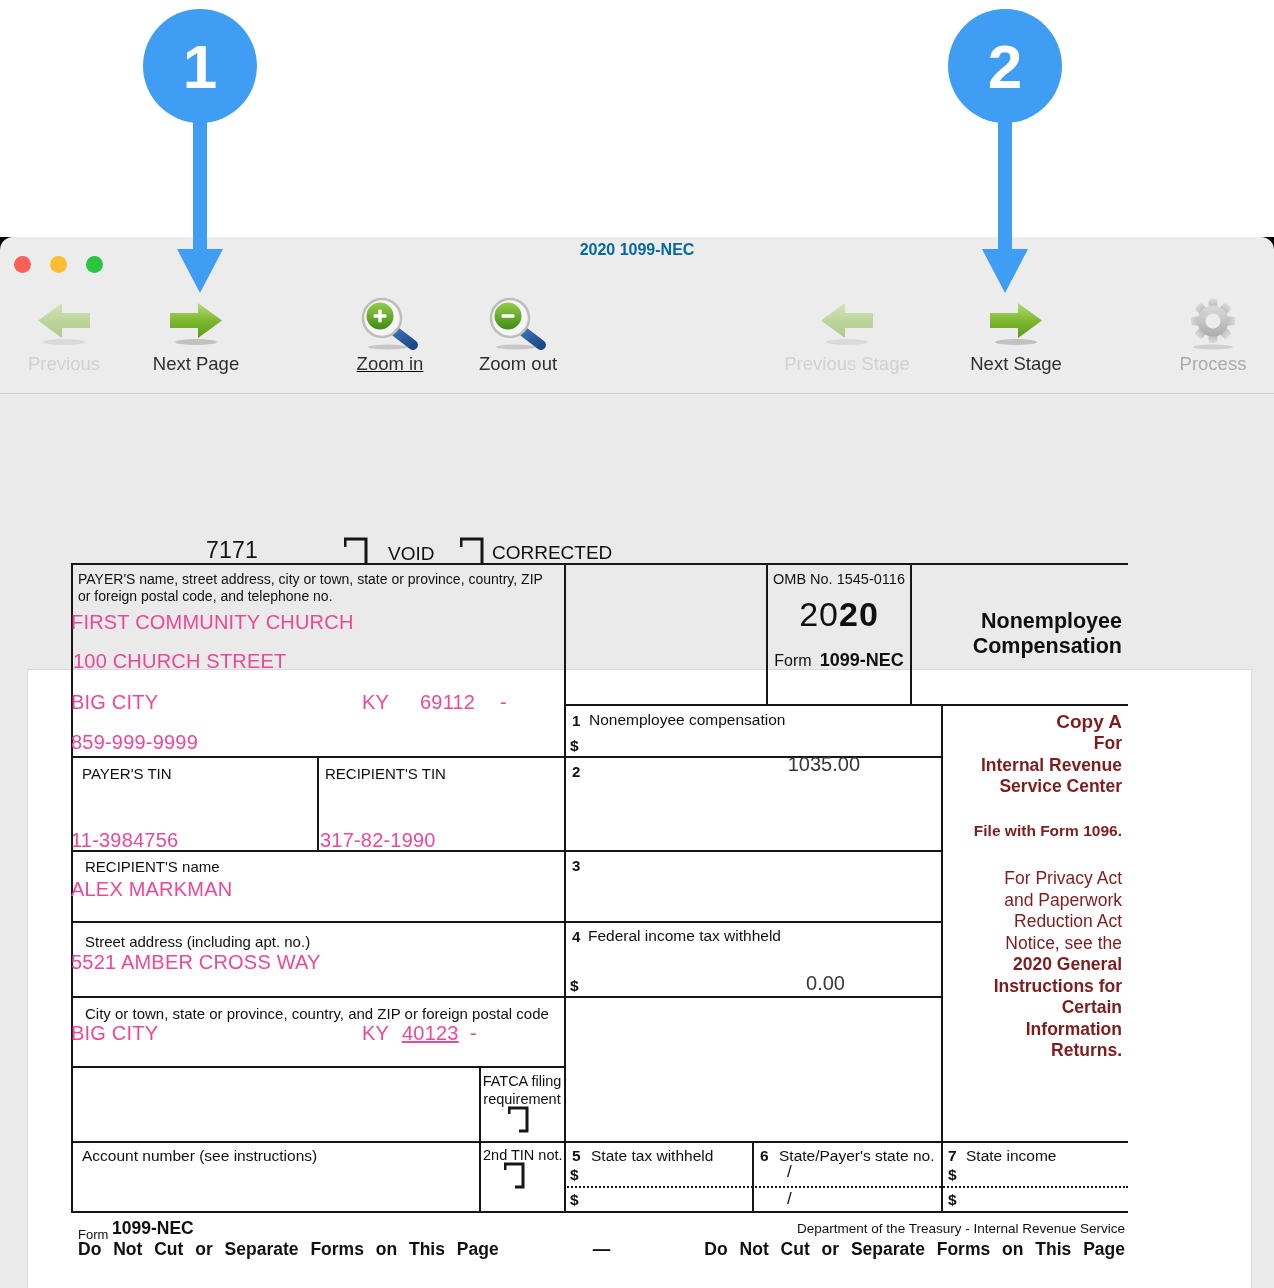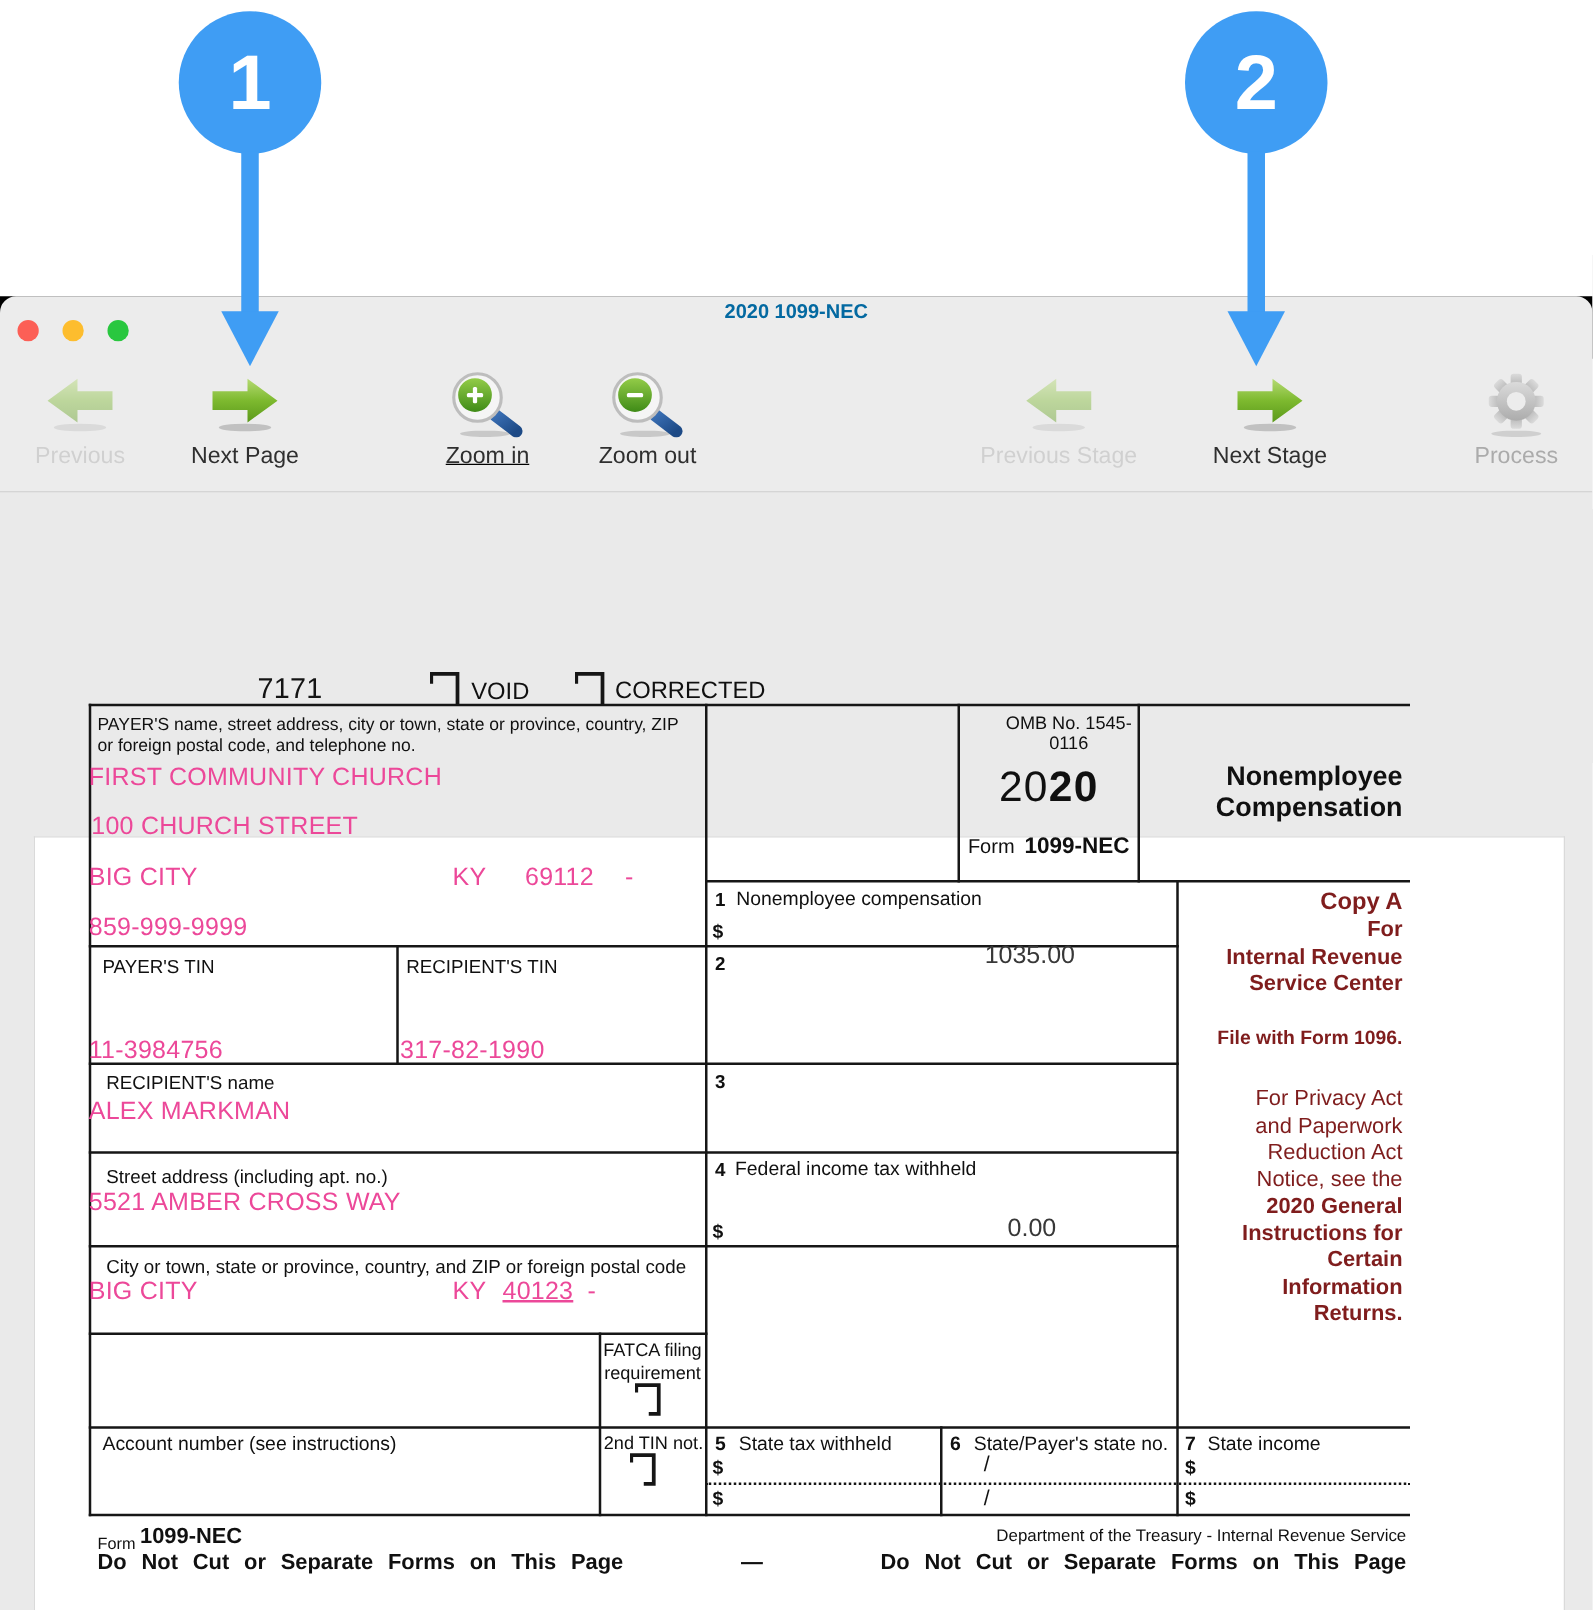--- a/index.html
+++ b/index.html
@@ -63,21 +63,21 @@
   .rightcol div { font-size:17.5px; line-height:21.5px; }
   .rc-bold { font-weight:bold; }
   .rc-copya { font-size:19px !important; line-height:23px !important; font-weight:bold; }
   .rc-file { font-size:15.5px !important; font-weight:bold; margin-top:22px; }
   .rc-gap { margin-top:27px; }
 
   #nonemp-title { position:absolute; left:900px; top:609px; width:222px; text-align:right;
                   font-size:21.5px; font-weight:bold; color:#101010; line-height:25px; }
 
   #omb-box { position:absolute; left:768px; top:565px; width:142px; text-align:center; color:#101010; }
-  #omb-no { font-size:14.5px; margin-top:6px;padding-left:32px; }
+  #omb-no { font-size:14.5px; margin-top:6px; }
   #omb-year { font-size:34px; margin-top:8px; letter-spacing:1px; }
   #omb-year .yr-b { font-weight:bold; }
   #omb-form { margin-top:16px; font-size:16px; }
   #omb-form .fw-b { font-size:18px; font-weight:bold; margin-left:8px; }
 
   .footer-text { position:absolute; color:#101010; white-space:nowrap; }
   #footer-cut { position:absolute; left:78px; top:1239px; width:1047px; display:flex;
                 justify-content:space-between; font-size:17.5px; font-weight:bold; color:#101010;
                 word-spacing:7px; }
 </style>
@@ -213,21 +213,21 @@
     <div id="page"></div>
   </div>
 </div>
 
 <div id="form">
 
   <div class="fval" style="left:206px; top:537px; font-size:23px; color:#141414;">7171</div>
   <svg class="cbx" style="left:344px; top:537px;" width="24" height="28" viewBox="0 0 24 28">
     <polyline points="1,10 1,2 22,2 22,27" fill="none" stroke="#161616" stroke-width="3"></polyline>
   </svg>
-  <div class="flabel" style="left:377px; top:543px; font-size:19px;">VOID</div>
+  <div class="flabel" style="left:388px; top:543px; font-size:19px;">VOID</div>
   <svg class="cbx" style="left:460px; top:537px;" width="24" height="28" viewBox="0 0 24 28">
     <polyline points="1,10 1,2 22,2 22,27" fill="none" stroke="#161616" stroke-width="3"></polyline>
   </svg>
   <div class="flabel" style="left:492px; top:542px; font-size:19px;">CORRECTED</div>
 
   <div class="hl" style="left:71px; top:563px; width:1057px;"></div>
   <div class="hl" style="left:564px; top:704px; width:564px;"></div>
   <div class="hl" style="left:71px; top:756px; width:872px;"></div>
   <div class="hl" style="left:71px; top:850px; width:872px;"></div>
   <div class="hl" style="left:71px; top:921px; width:872px;"></div>

